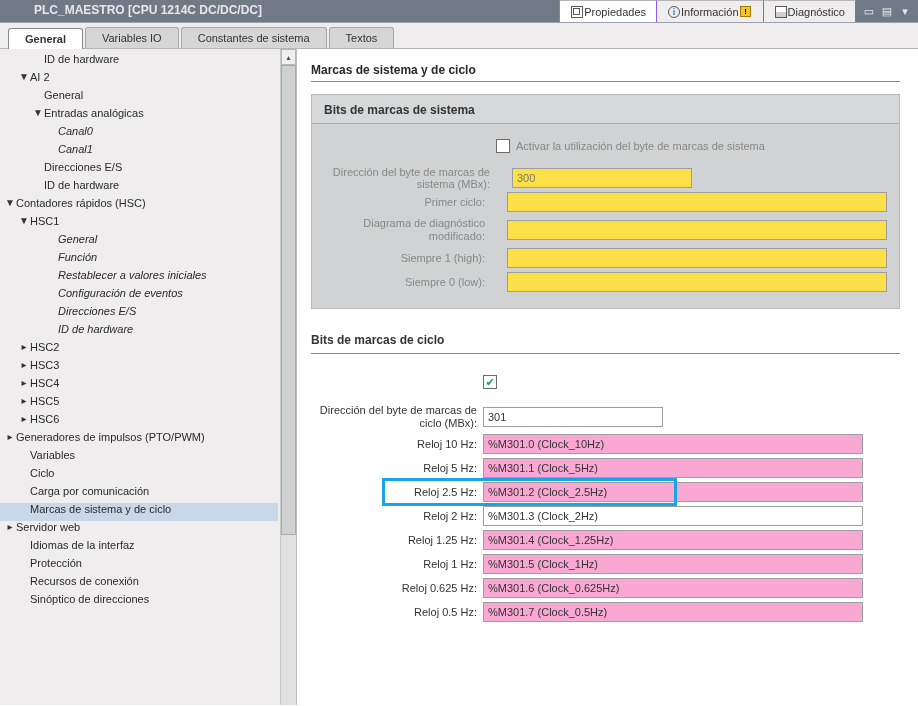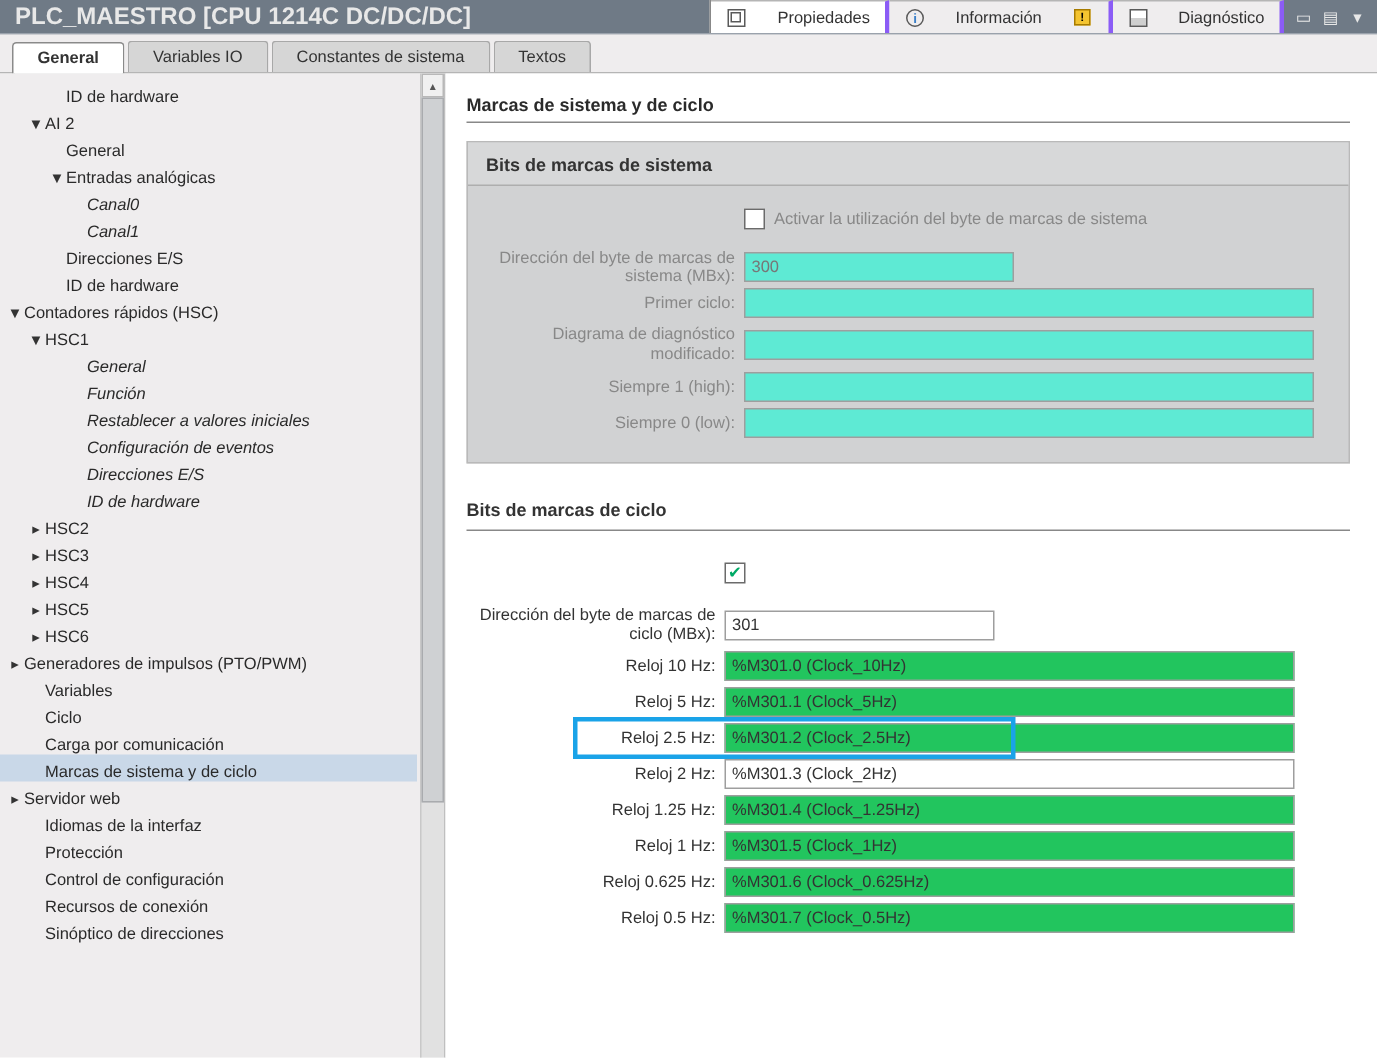--- a/index.html
+++ b/index.html
@@ -1,23 +1,23 @@
 <!DOCTYPE html>
 <html><head>
 <meta charset="utf-8">
 <style>
   * { box-sizing: border-box; margin: 0; padding: 0; }
   body { font-family: "Segoe UI", Tahoma, sans-serif; font-size: 11px; color: #2a2a2a; background: #ffffff; overflow: hidden; width: 918px; height: 706px; }
 
   
   .titlebar { display: flex; align-items: stretch; height: 23px; background: #6f7a86; border-bottom: 1px solid #9aa2ac; }
-  .titletext { flex: 0 0 auto; color: #e8e8e8; font-weight: 600; font-size: 16px; padding: 3px 10px; }
+  .titletext { flex: 0 0 auto; color: #e8e8e8; font-weight: 600; font-size: 12px; padding: 3px 10px; margin-left: 24px; }
   .title-spacer { flex: 1; }
   .inspector-tabs { display: flex; align-items: stretch; background: #efedee; border-left: 1px solid #888; }
-  .itab { display: flex; align-items: center; gap: 20px; padding: 0 10px; border-right: 3px solid #8b5cf6; border-top: 1px solid #b5b5b5; background: #efedee; color: #333; cursor: pointer; }
+  .itab { display: flex; align-items: center; gap: 0; padding: 0 10px; border-right: 1px solid #8b5cf6; border-top: 1px solid #b5b5b5; background: #efedee; color: #333; cursor: pointer; }
   .itab.active { background: #ffffff; }
   .itab .ic { width: 14px; height: 14px; display: inline-flex; align-items: center; justify-content: center; }
   .win-icons { display: flex; align-items: center; gap: 4px; padding: 0 6px; color: #e8e8e8; }
   .win-icons span { width: 14px; text-align: center; cursor: pointer; }
 
   
   .tabstrip-wrap { background: #efedee; border-bottom: 1px solid #b5b5b5; padding: 4px 8px 0 8px; }
   .tabstrip { display: flex; gap: 2px; }
   .mtab { padding: 4px 16px; background: #d6d6d6; border: 1px solid #a8a8a8; border-bottom: none; border-radius: 3px 3px 0 0; color: #333; cursor: pointer; }
   .mtab.active { background: #ffffff; font-weight: 600; border-color: #8a8a8a; position: relative; top: 1px; }
@@ -25,21 +25,21 @@
   
   .body { display: flex; height: calc(706px - 23px - 27px); }
 
   
   .tree-wrap { width: 297px; min-width: 297px; background: #efedee; border-right: 1px solid #bfbfbf; display: flex; }
   .tree { flex: 1; overflow: hidden; padding: 4px 2px 4px 0; }
   .tree-scroll { width: 16px; background: #e1e1e1; border-left: 1px solid #c8c8c8; display: flex; flex-direction: column; justify-content: flex-start; }
   .scroll-btn { height: 16px; background: #f0f0f0; border: 1px solid #b8b8b8; margin: 0; display:flex; align-items:center; justify-content:center; font-size:8px; color:#555; }
   .scroll-thumb { margin-top: 0; height: 470px; background: #cfd1d3; border: 1px solid #a9abae; }
 
-  .node { display: flex; align-items: flex-end; height: 18px; padding-right: 4px; cursor: pointer; white-space: nowrap; }
+  .node { display: flex; align-items: flex-start; height: 18px; padding-right: 4px; cursor: pointer; white-space: nowrap; }
   .node.selected { background: #c9d8e8; }
   .tw { width: 12px; text-align: center; color: #333; font-size: 10px; }
   .lbl { }
   .ind0 { padding-left: 4px; }
   .ind1 { padding-left: 18px; }
   .ind2 { padding-left: 32px; }
   .ind3 { padding-left: 46px; font-style: italic; }
 
   
   .content { flex: 1; background: #ffffff; overflow: hidden; position: relative; }
@@ -48,22 +48,22 @@
 
   .panel { background: #d1d2d3; border: 1px solid #b9b9b9; margin-bottom: 16px; padding: 0 0 10px 0; }
   .panel-title { font-weight: 600; font-size: 12px; color: #333; padding: 8px 12px 6px 12px; border-bottom: 1px solid #aeaeae; background: #d7d8d9; }
   .panel-body { padding: 10px 12px 4px 12px; }
 
   .row { display: flex; align-items: center; min-height: 24px; margin-bottom: 0px; }
   .row-label { width: 172px; text-align: right; padding-right: 6px; color: #888; font-size: 11px; }
   .row-label.dark { color: #333; }
   .row-ctrl { flex: 1; display: flex; align-items: center; }
   .row-ctrl input[type=text] { height: 20px; border: 1px solid #9e9e9e; padding: 0 4px; font-size: 11px; background: #fff; color: #333; }
-  .row-ctrl input[type=text].disabled { background: #5eead4; color: #777; }
-  .row-ctrl input[type=text].readonly { background: #22c55e; color: #333; }
+  .row-ctrl input[type=text].disabled { background: #fde047; color: #777; margin-left: 16px; }
+  .row-ctrl input[type=text].readonly { background: #f9a8d4; color: #333; }
   .check { width: 14px; height: 14px; border: 1px solid #6b6b6b; background: #fff; display: inline-flex; align-items:center; justify-content:center; margin-right: 6px; }
   .check.checked::after { content: "✔"; color: #0a6; font-size: 11px; line-height: 1; }
   .check-label { color: #333; }
   .check-label.dis { color: #888; }
 
   .wide { width: 180px; }
   .full { width: 380px; }
 
   .hl { position: absolute; border: 3px solid #1aa3e8; pointer-events: none; }
 
@@ -234,24 +234,20 @@
       <div class="node ind1">
           <span class="tw"></span>
           <span class="lbl">Idiomas de la interfaz</span>
         </div>
       <div class="node ind1">
           <span class="tw"></span>
           <span class="lbl">Protección</span>
         </div>
       <div class="node ind1">
           <span class="tw"></span>
-          <span class="lbl">Control de configuración</span>
-        </div>
-      <div class="node ind1">
-          <span class="tw"></span>
           <span class="lbl">Recursos de conexión</span>
         </div>
       <div class="node ind1">
           <span class="tw"></span>
           <span class="lbl">Sinóptico de direcciones</span>
         </div>
     </div>
     <div class="tree-scroll">
       <div class="scroll-btn">▴</div>
       <div class="scroll-thumb"></div>

